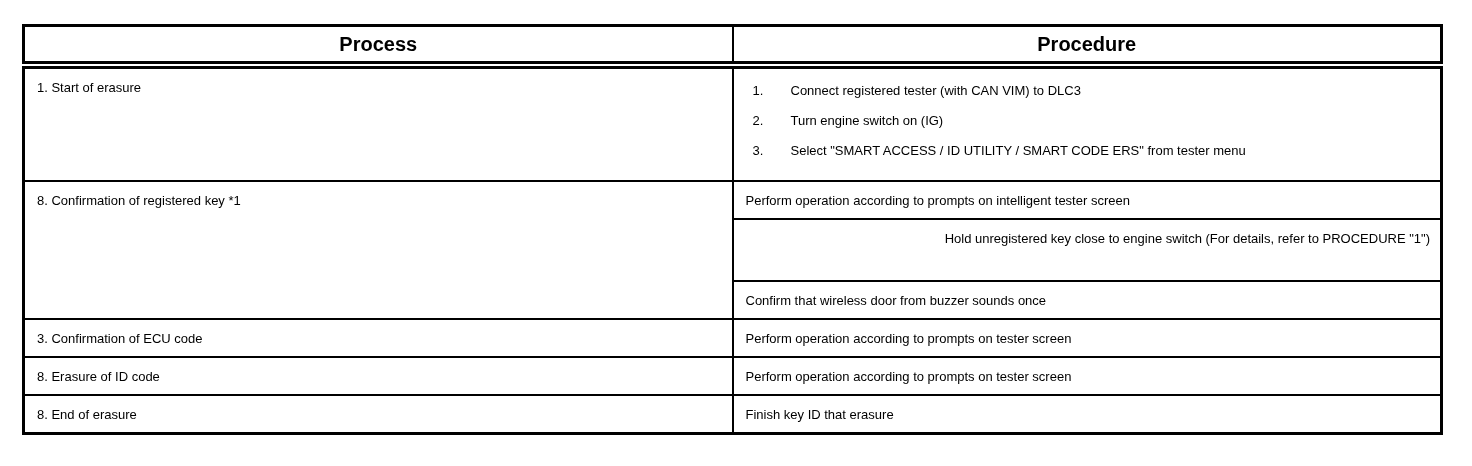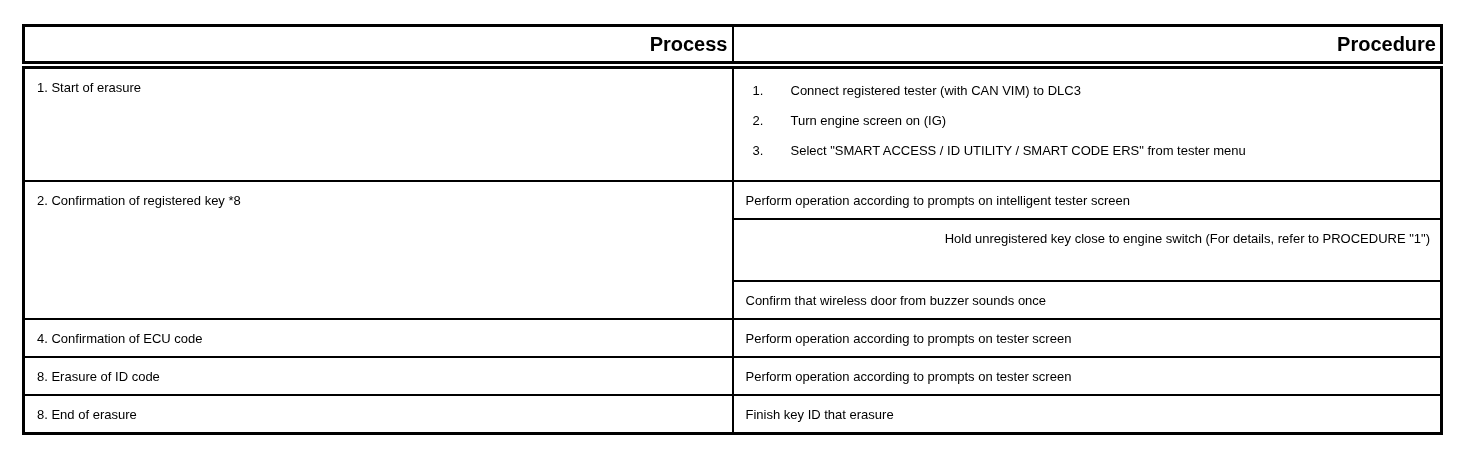--- a/index.html
+++ b/index.html
@@ -27,21 +27,21 @@
     background: #ffffff;
   }
   col.col-process   { width: 50%; }
   col.col-procedure { width: 50%; }
 
   th.header-cell {
     border: 2px solid #000000;
     border-bottom: 8px double #000000;
     font-size: 20px;
     font-weight: bold;
-    text-align: right;
+    text-align: center;
     vertical-align: middle;
     height: 30px;
     padding: 2px 4px;
   }
   td.cell {
     border: 2px solid #000000;
     vertical-align: top;
     font-size: 13px;
     line-height: 26px;
     padding: 6px 10px 4px 12px;
@@ -84,41 +84,41 @@
       <tr class="row-start">
         <td class="cell process-cell">1. Start of erasure</td>
         <td class="cell procedure-cell">
           <div class="steps">
             <div class="step">
               <span class="step-num">1.</span>
               <span class="step-text">Connect registered tester (with CAN VIM) to DLC3</span>
             </div>
             <div class="step">
               <span class="step-num">2.</span>
-              <span class="step-text">Turn engine screen on (IG)</span>
+              <span class="step-text">Turn engine switch on (IG)</span>
             </div>
             <div class="step">
               <span class="step-num">3.</span>
               <span class="step-text">Select "SMART ACCESS / ID UTILITY / SMART CODE ERS" from tester menu</span>
             </div>
           </div>
         </td>
       </tr>
       <tr class="row-sub-1">
-        <td class="cell process-cell" rowspan="3">2. Confirmation of registered key *8</td>
+        <td class="cell process-cell" rowspan="3">8. Confirmation of registered key *1</td>
         <td class="cell procedure-cell">Perform operation according to prompts on intelligent tester screen</td>
       </tr>
       <tr class="row-sub-2">
         <td class="cell procedure-cell">Hold unregistered key close to engine switch (For details, refer to PROCEDURE "1")</td>
       </tr>
       <tr class="row-sub-3">
         <td class="cell procedure-cell">Confirm that wireless door from buzzer sounds once</td>
       </tr>
       <tr class="row-simple">
-        <td class="cell process-cell">4. Confirmation of ECU code</td>
+        <td class="cell process-cell">3. Confirmation of ECU code</td>
         <td class="cell procedure-cell">Perform operation according to prompts on tester screen</td>
       </tr>
       <tr class="row-simple">
         <td class="cell process-cell">8. Erasure of ID code</td>
         <td class="cell procedure-cell">Perform operation according to prompts on tester screen</td>
       </tr>
       <tr class="row-simple">
         <td class="cell process-cell">8. End of erasure</td>
         <td class="cell procedure-cell">Finish key ID that erasure</td>
       </tr>

